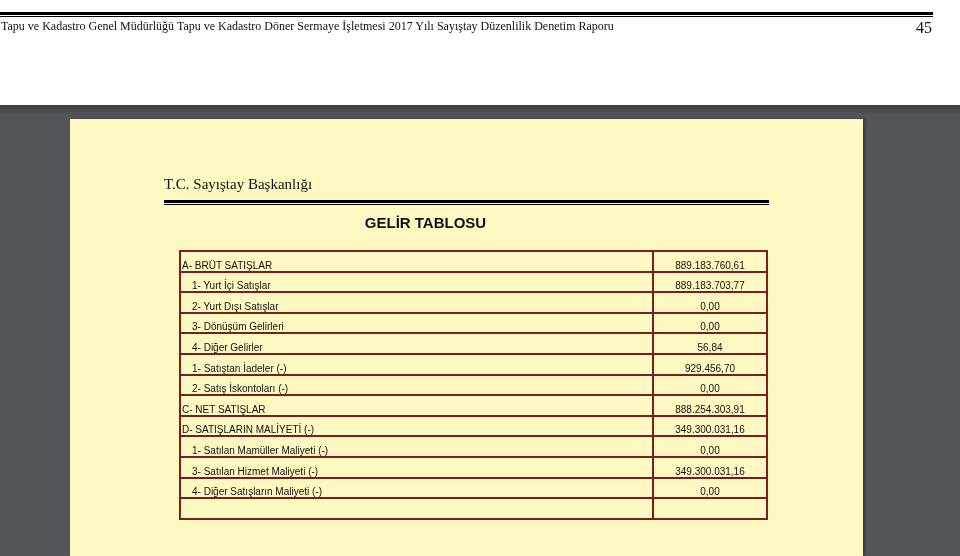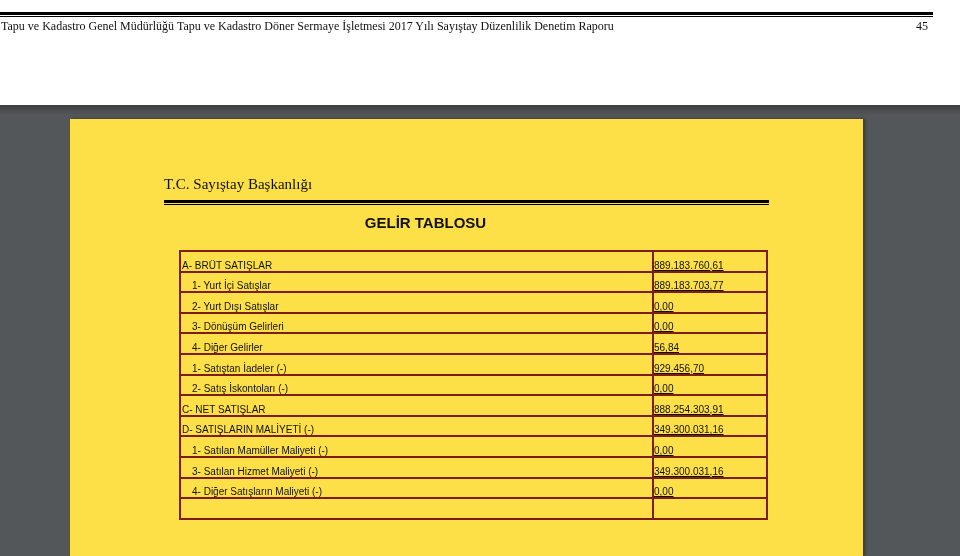--- a/index.html
+++ b/index.html
@@ -1,32 +1,32 @@
 <!DOCTYPE html>
 <html><head>
 <meta charset="utf-8">
 <style>
   html, body { margin:0; padding:0; }
   body { width:960px; height:556px; overflow:hidden; background:#ffffff; position:relative; font-family:"Liberation Serif", serif; }
   .top-rule { position:absolute; left:0; top:12px; width:933px; height:3px; background:#000; }
   .top-rule2 { position:absolute; left:0; top:16px; width:933px; height:1px; background:#000; }
   .header-text { position:absolute; left:1px; top:19px; font-size:12px; color:#111; white-space:nowrap; }
-  .page-num { position:absolute; left:916px; top:19px; font-size:12px; color:#111; }
+  .page-num { position:absolute; left:916px; top:19px; font-size:16px; color:#111; }
   .viewer { position:absolute; left:0; top:105px; width:960px; height:451px; background:#54575a; }
   .viewer-top-shadow { position:absolute; left:0; top:105px; width:960px; height:10px; background:linear-gradient(#3c3e41,#54575a); }
-  .page { position:absolute; left:70px; top:119px; width:793px; height:437px; background:#fde047; box-shadow:2px 0 3px rgba(0,0,0,0.4); }
+  .page { position:absolute; left:70px; top:119px; width:793px; height:437px; background:#fef9c3; box-shadow:2px 0 3px rgba(0,0,0,0.4); }
   .org { position:absolute; left:94px; top:57px; font-size:15px; color:#111; }
   .org-rule1 { position:absolute; left:94px; top:81px; width:605px; height:3px; background:#000; }
   .org-rule2 { position:absolute; left:94px; top:85px; width:605px; height:1px; background:#000; }
   .title { position:absolute; left:0; width:711px; top:95px; text-align:center; font-family:"Liberation Sans", sans-serif; font-weight:bold; font-size:15px; color:#111; }
   table.gt { position:absolute; left:109px; top:131px; border-collapse:collapse; font-family:"Liberation Sans", sans-serif; font-size:10px; color:#111; }
   table.gt td { border:2px solid #7f1d1d; height:18.6px; padding:0; vertical-align:bottom; line-height:11px; }
   td.lbl { width:460px; padding-left:1px !important; }
   td.lbl.sub { padding-left:11px !important; }
-  td.val { width:112px; text-align:left;text-decoration:underline; }
+  td.val { width:112px; text-align:center; }
 </style>
 </head>
 <body>
 
 <div class="top-rule"></div>
 <div class="top-rule2"></div>
 <div class="header-text">Tapu ve Kadastro Genel Müdürlüğü Tapu ve Kadastro Döner Sermaye İşletmesi 2017 Yılı Sayıştay Düzenlilik Denetim Raporu</div>
 <div class="page-num">45</div>
 
 <div class="viewer"></div>

